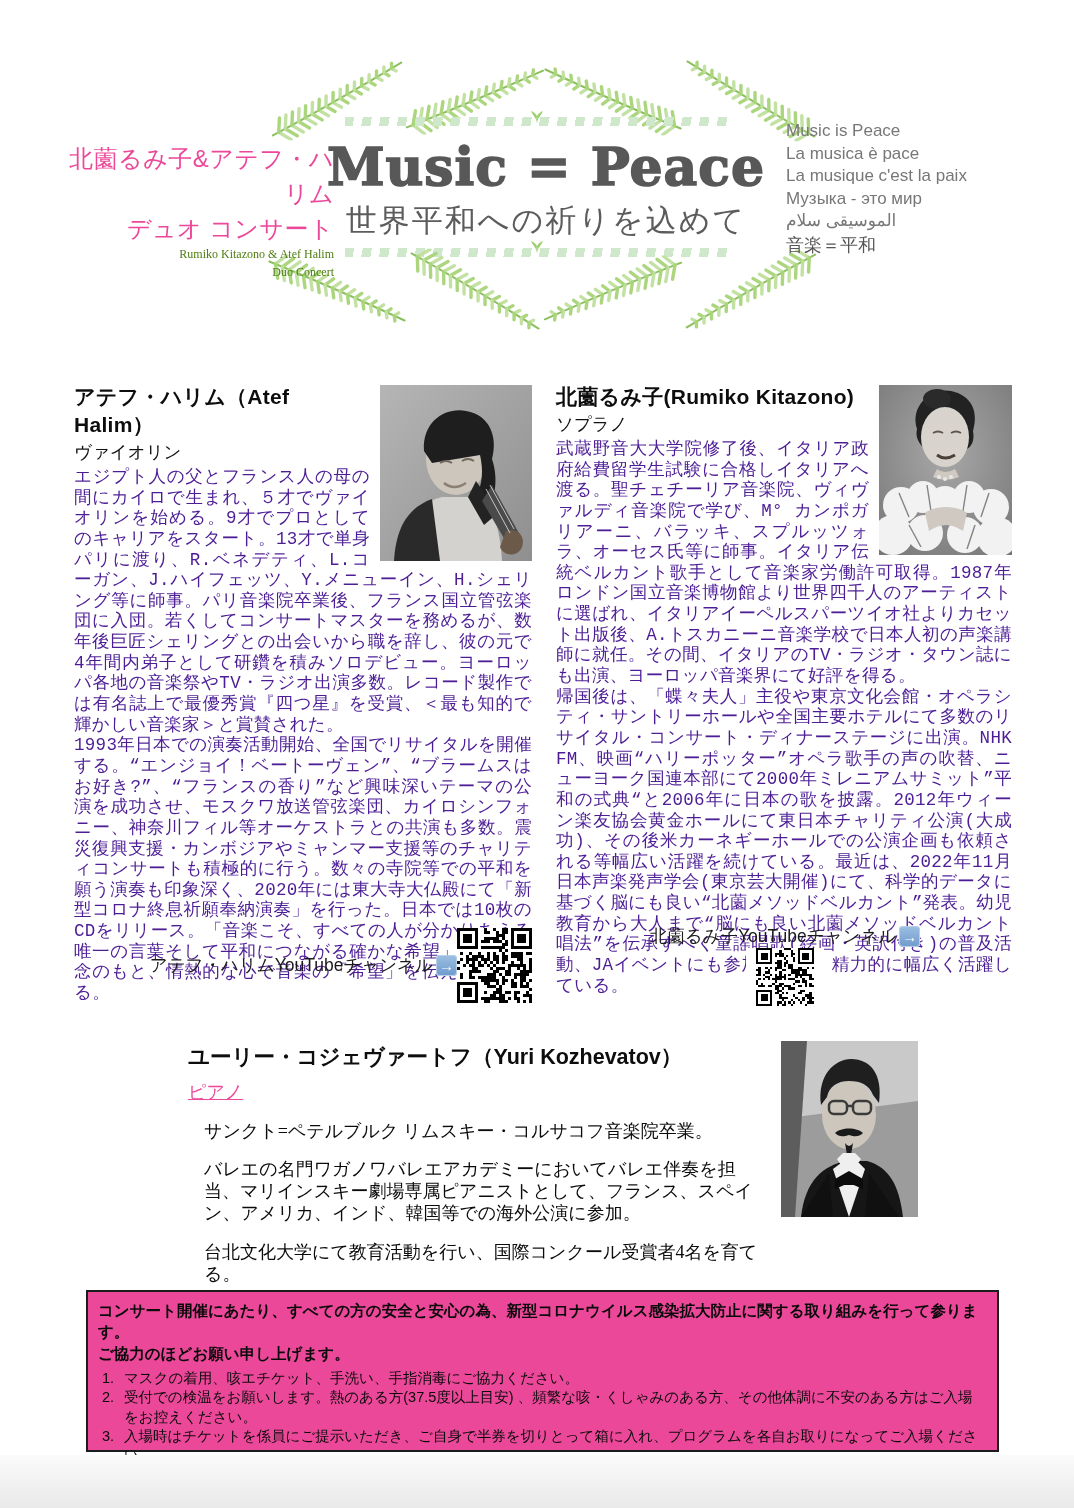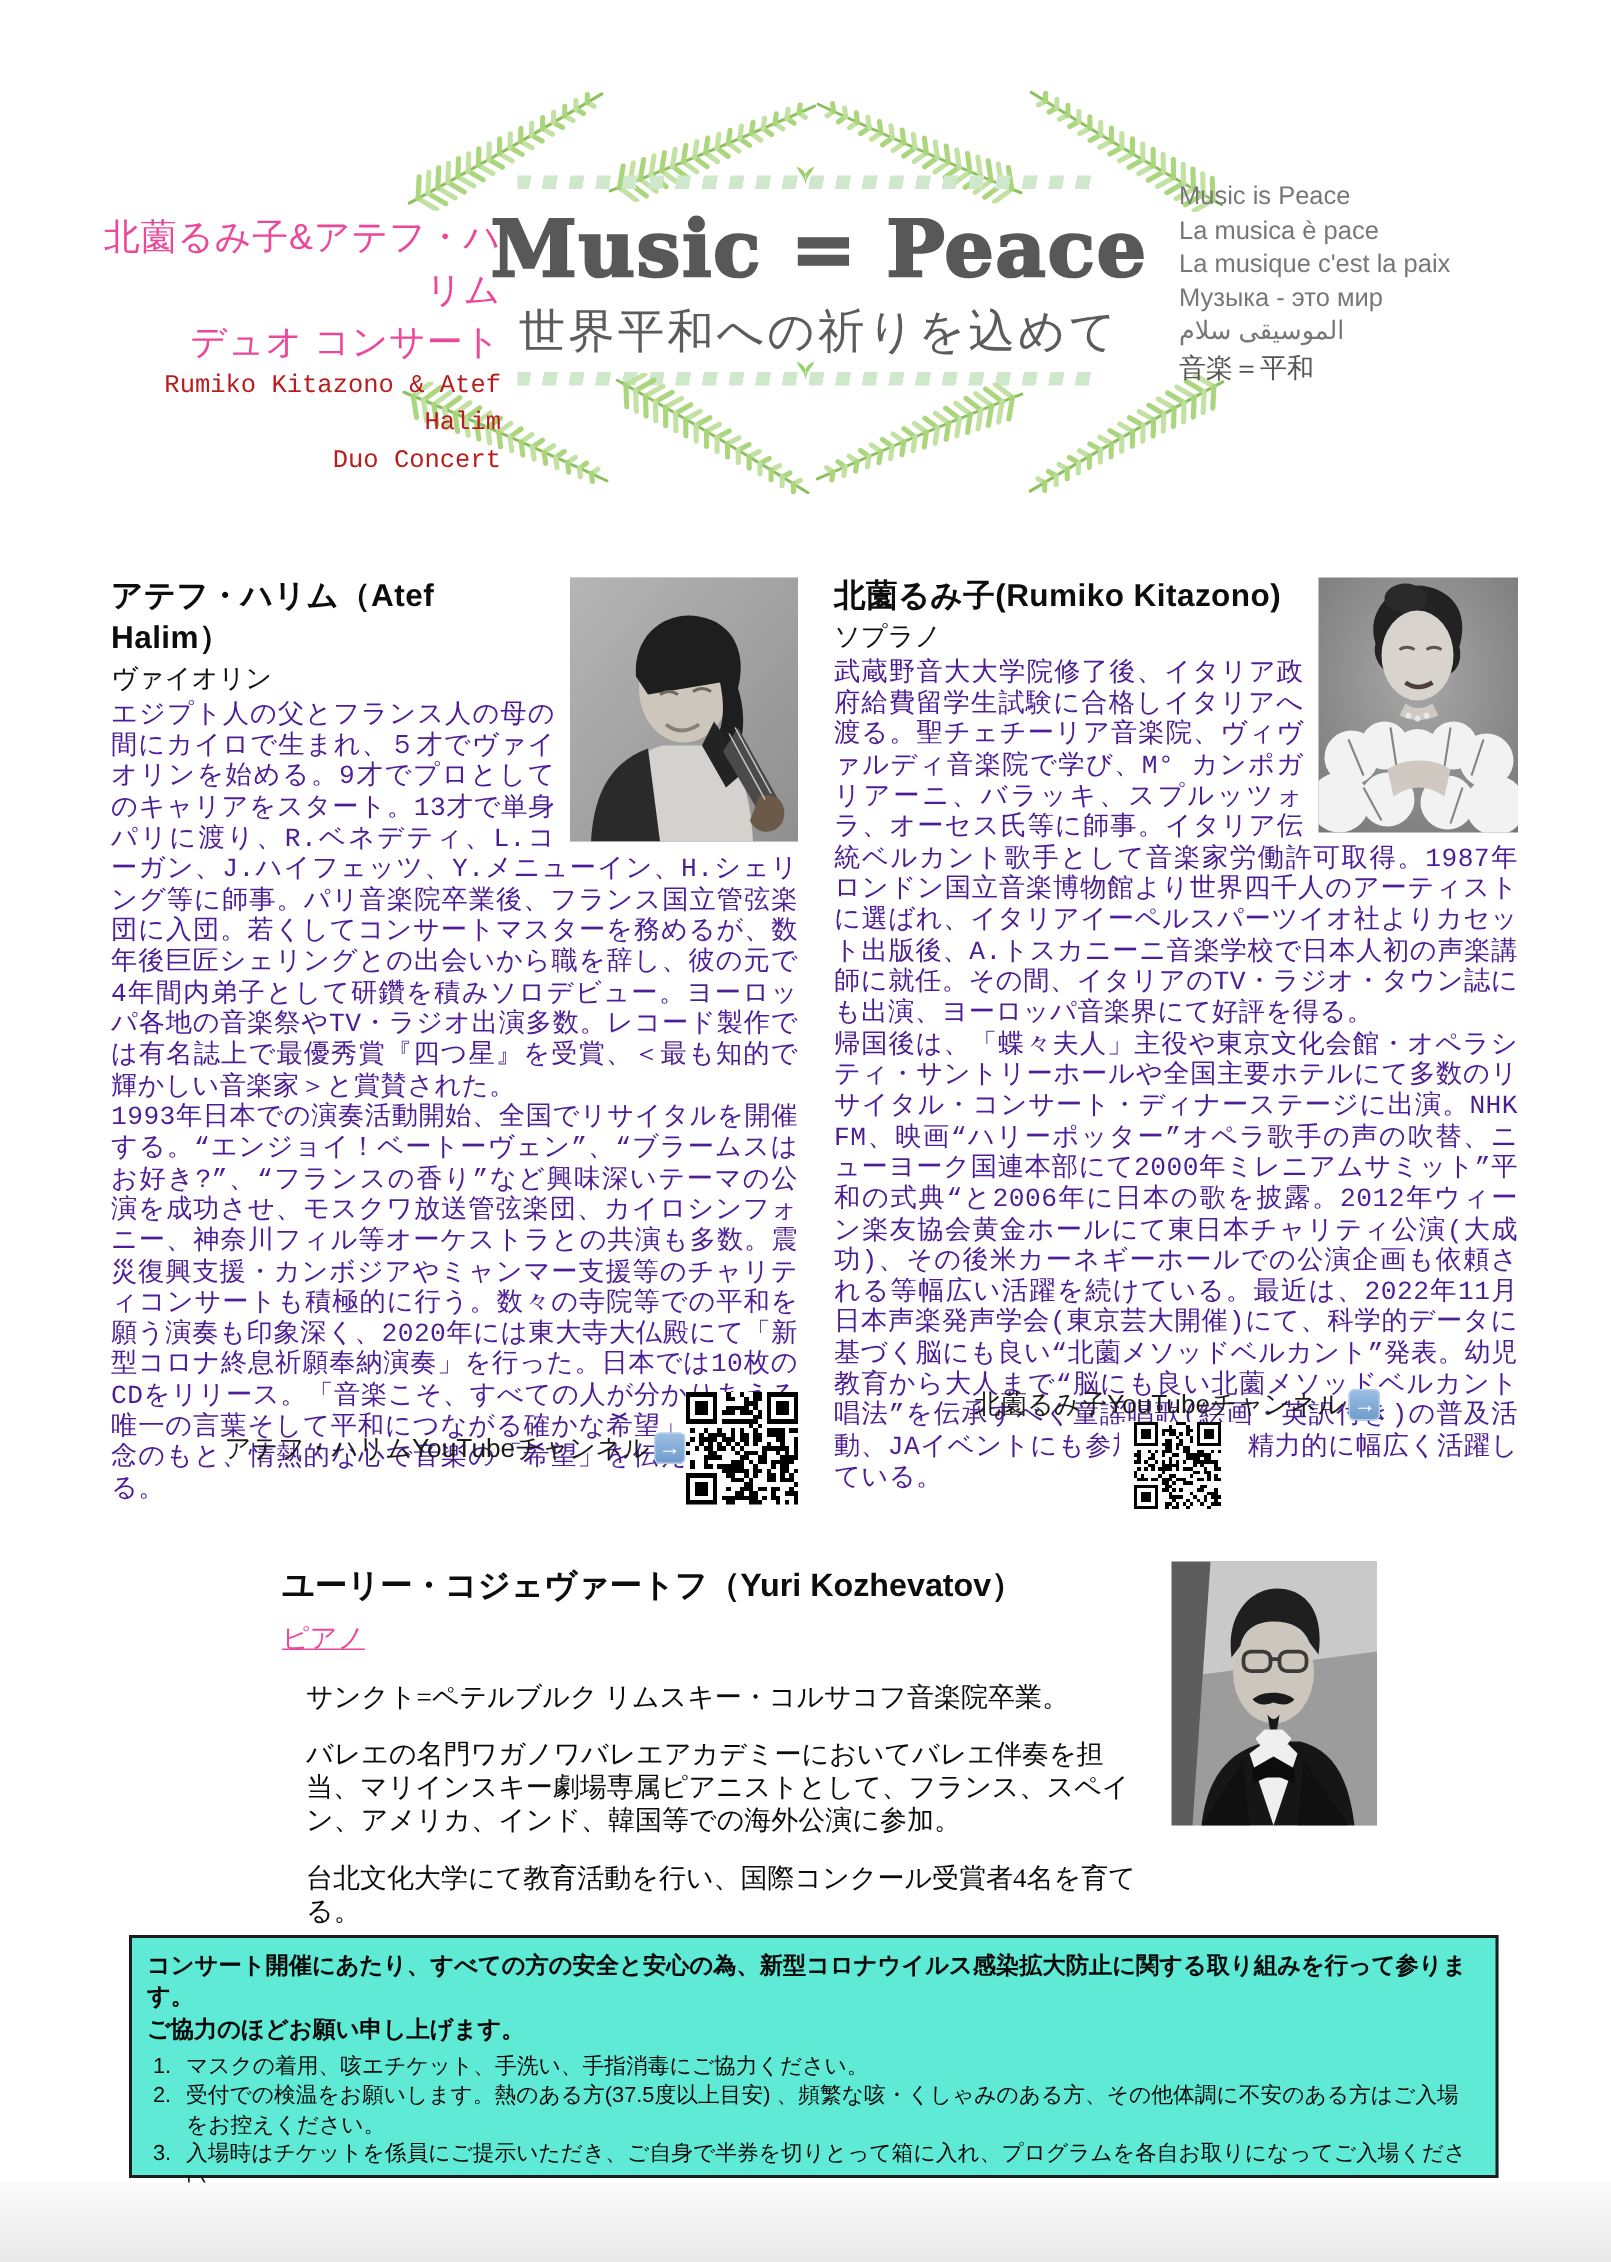--- a/index.html
+++ b/index.html
@@ -22,21 +22,21 @@
   .sprout{position:absolute;left:50%;top:-8px;transform:translateX(-50%);}
 
   .main-title{left:318px;top:136px;width:456px;text-align:center;
     font-family:"DejaVu Serif","Liberation Serif",serif;font-weight:900;
     font-size:52px;color:#585858;letter-spacing:1px;-webkit-text-stroke:1.6px #585858;}
   .main-subtitle{left:318px;top:200px;width:456px;text-align:center;
     font-family:"Liberation Serif",serif;font-size:31px;color:#5c5c5c;letter-spacing:2px;}
 
   .hdr-left{left:64px;top:142px;width:270px;text-align:right;}
   .hdr-left .jp{font-size:24px;font-weight:normal;color:#ec4899;line-height:1.45;letter-spacing:.5px;}
-  .hdr-left .en{font-family:Liberation Mono, monospace;font-size:17px;color:#b91c1c;line-height:1.45;}
+  .hdr-left .en{font-family:Liberation Serif, serif;font-size:12px;color:#4d7c0f;line-height:1.45;}
 
   .hdr-right{left:786px;top:120px;width:250px;}
   .hdr-right div{font-size:17px;color:#777;line-height:1.33;}
   .hdr-right div:last-child{font-size:18px;color:#555;margin-top:1px;}
 
   
   .col{width:458px;}
   .col-left{left:74px;top:383px;}
   .col-right{left:556px;top:383px;width:456px;}
   .col h3{margin:0;font-size:21px;font-weight:bold;color:#0d0d0d;letter-spacing:.3px;}
@@ -58,21 +58,21 @@
 
   
   .pianist{left:188px;top:1042px;width:590px;}
   .pianist h3{margin:0;font-size:21.5px;font-weight:bold;color:#0d0d0d;}
   .pianist .role{font-size:18px;margin:9px 0 12px;color:#ec4899;text-decoration:underline;}
   .pianist p{margin:16px;font-family:"Liberation Serif",serif;font-size:18px;line-height:1.23;color:#0b0b0b;}
   .pianist-photo{left:781px;top:1041px;width:137px;height:176px;}
 
   
   .notice{left:86px;top:1290px;width:913px;height:162px;border:2px solid #1c1c1c;
-          box-sizing:border-box;padding:8px 12px 6px 10px;background:#5eead4;}
+          box-sizing:border-box;padding:8px 12px 6px 10px;background:#ec4899;}
   .notice .intro{font-size:15.5px;font-weight:bold;line-height:1.38;color:#0a0a0a;}
   .notice ul{list-style:none;margin:5px 0 0;padding:0;}
   .notice li{display:flex;font-size:14.5px;line-height:1.33;color:#0a0a0a;}
   .notice li .num{flex:0 0 26px;padding-left:4px;box-sizing:border-box;}
   .notice li .itxt{flex:1;}
 
   .page-bottom{left:0;top:1455px;width:1074px;height:53px;
     background:linear-gradient(#fbfbfb,#e9e9e9);}
 </style>
 </head>

